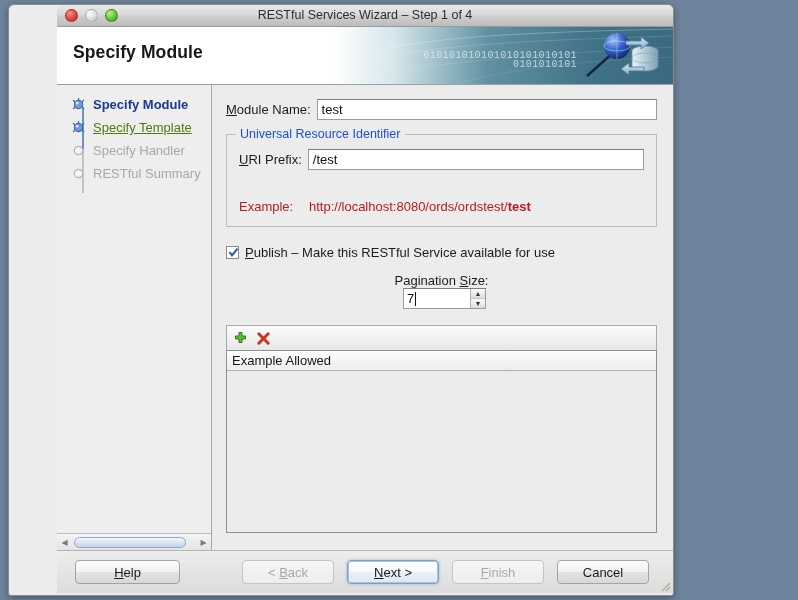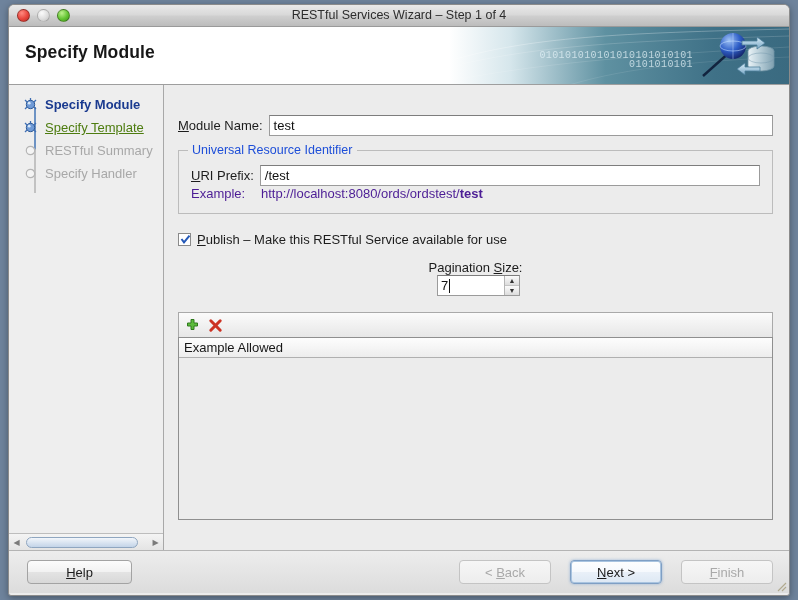--- a/index.html
+++ b/index.html
@@ -9,26 +9,27 @@
     width: 798px; height: 600px;
     overflow: hidden;
     font-family: "Liberation Sans", "DejaVu Sans", sans-serif;
   }
   body { background: #6e839c; }
 
   
   .window {
     position: absolute;
     left: 8px; top: 4px;
-    width: 782px; height: 592px;
+    width: 666px; height: 592px;
     background: #ececec;
     border: 1px solid #8b8b8b;
     border-radius: 6px 6px 3px 3px;
     box-shadow: 0 2px 7px rgba(0,0,0,0.35);
     overflow: hidden;
+    padding-left: 48px;
   }
 
   
   .titlebar {
     position: relative;
     height: 22px;
     background: linear-gradient(to bottom, #e9e9e9 0%, #d8d8d8 48%, #cfcfcf 52%, #bcbcbc 100%);
     border-bottom: 1px solid #9a9a9a;
     border-radius: 5px 5px 0 0;
   }
@@ -154,39 +155,39 @@
     border-top-color: #7d7d7d;
     height: 21px;
     font-size: 13px;
     color: #111;
     padding: 0 4px;
     display: flex; align-items: center;
     font-family: inherit;
   }
 
   
-  .module-row { margin-top: 18px; }
+  .module-row { margin-top: 2px; }
   .module-row .tfield { flex: 1; margin-left: 6px; }
 
   
   .groupbox {
     position: relative;
     margin-top: 14px;
     border: 1px solid #bcbcbc;
     padding: 14px 12px 12px 12px;
   }
   .groupbox > .legend {
     position: absolute; top: -8px; left: 9px;
     background: #ececec;
     padding: 0 4px;
     font-size: 12.5px;
     color: #1d4ed8;
   }
   .uri-row .tfield { flex: 1; margin-left: 6px; }
-  .example-row { margin-top: 0; font-size: 13px; color: #4c1d95; }
+  .example-row { margin-top: 29px; font-size: 13px; color: #b91c1c; }
   .example-row .ex-label { width: 70px; }
   .example-row b { font-weight: bold; }
 
   
   .check-row { margin-top: 18px; }
   .checkbox {
     width: 13px; height: 13px; flex: 0 0 13px;
     background: #ffffff;
     border: 1px solid #8a8a8a;
     margin-right: 6px;
@@ -265,21 +266,21 @@
     font-family: inherit;
   }
   .btn.disabled { color: #a9a9a9; border-color: #c4c4c4;
     background: linear-gradient(to bottom, #f6f6f6, #ededed); }
   .btn.default {
     border-color: #7f9fc4;
     box-shadow: 0 0 0 1px #a9c4e0 inset, 0 0 3px rgba(90,140,200,.55);
     background: linear-gradient(to bottom, #fefefe 0%, #f6f9fd 48%, #e9f0f8 52%, #dde8f4 100%);
   }
   .btn-help { margin-left: 18px; min-width: 105px; }
-  .btn-group { position: absolute; right: 16px; display: flex; gap: 19px; }
+  .btn-group { position: absolute; right: 24px; display: flex; gap: 13px; }
   .grip { position: absolute; right: 2px; bottom: 1px; width: 13px; height: 13px; }
 </style>
 </head>
 <body>
 
 <div class="window">
 
   <div class="titlebar">
     <div class="traffic">
       <div class="light red"></div>
@@ -371,30 +372,30 @@
           </span>
           <span class="step-label">Specify Template</span>
         </div>
 
         <div class="step todo">
           <span class="node">
             <svg width="15" height="15" viewBox="0 0 15 15">
               <circle cx="7.5" cy="7.5" r="4.2" fill="#f4f4f4" stroke="#b5b5b5" stroke-width="1.2"></circle>
             </svg>
           </span>
-          <span class="step-label">RESTful Summary</span>
+          <span class="step-label">Specify  Handler</span>
         </div>
 
         <div class="step todo">
           <span class="node">
             <svg width="15" height="15" viewBox="0 0 15 15">
               <circle cx="7.5" cy="7.5" r="4.2" fill="#f4f4f4" stroke="#b5b5b5" stroke-width="1.2"></circle>
             </svg>
           </span>
-          <span class="step-label">Specify  Handler</span>
+          <span class="step-label">RESTful Summary</span>
         </div>
       </div>
 
       <div class="scroll-h">
         <div class="sc-arrow">◀</div>
         <div class="sc-track">
           <div class="sc-thumb"></div>
         </div>
         <div class="sc-arrow">▶</div>
       </div>
@@ -476,20 +477,23 @@
     <div class="btn-group">
       <button class="btn disabled">
           <span>&lt; <span class="u">B</span>ack</span>
         </button>
       <button class="btn default">
           <span><span class="u">N</span>ext &gt;</span>
         </button>
       <button class="btn disabled">
           <span><span class="u">F</span>inish</span>
         </button>
+      <button class="btn">
+          <span>Cancel</span>
+        </button>
     </div>
     <svg class="grip" viewBox="0 0 13 13">
       <g stroke="#b0a98e" stroke-width="1.1">
         <line x1="12" y1="4" x2="4" y2="12"></line>
         <line x1="12" y1="8" x2="8" y2="12"></line>
         <line x1="12" y1="12" x2="12" y2="12"></line>
       </g>
     </svg>
   </div>
 

